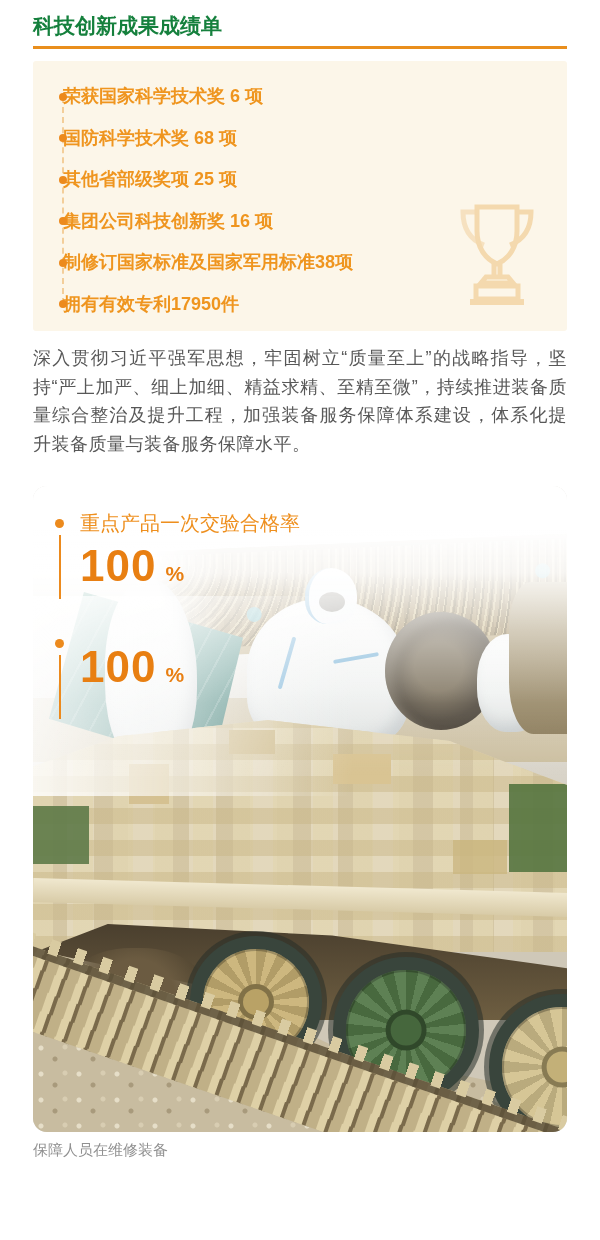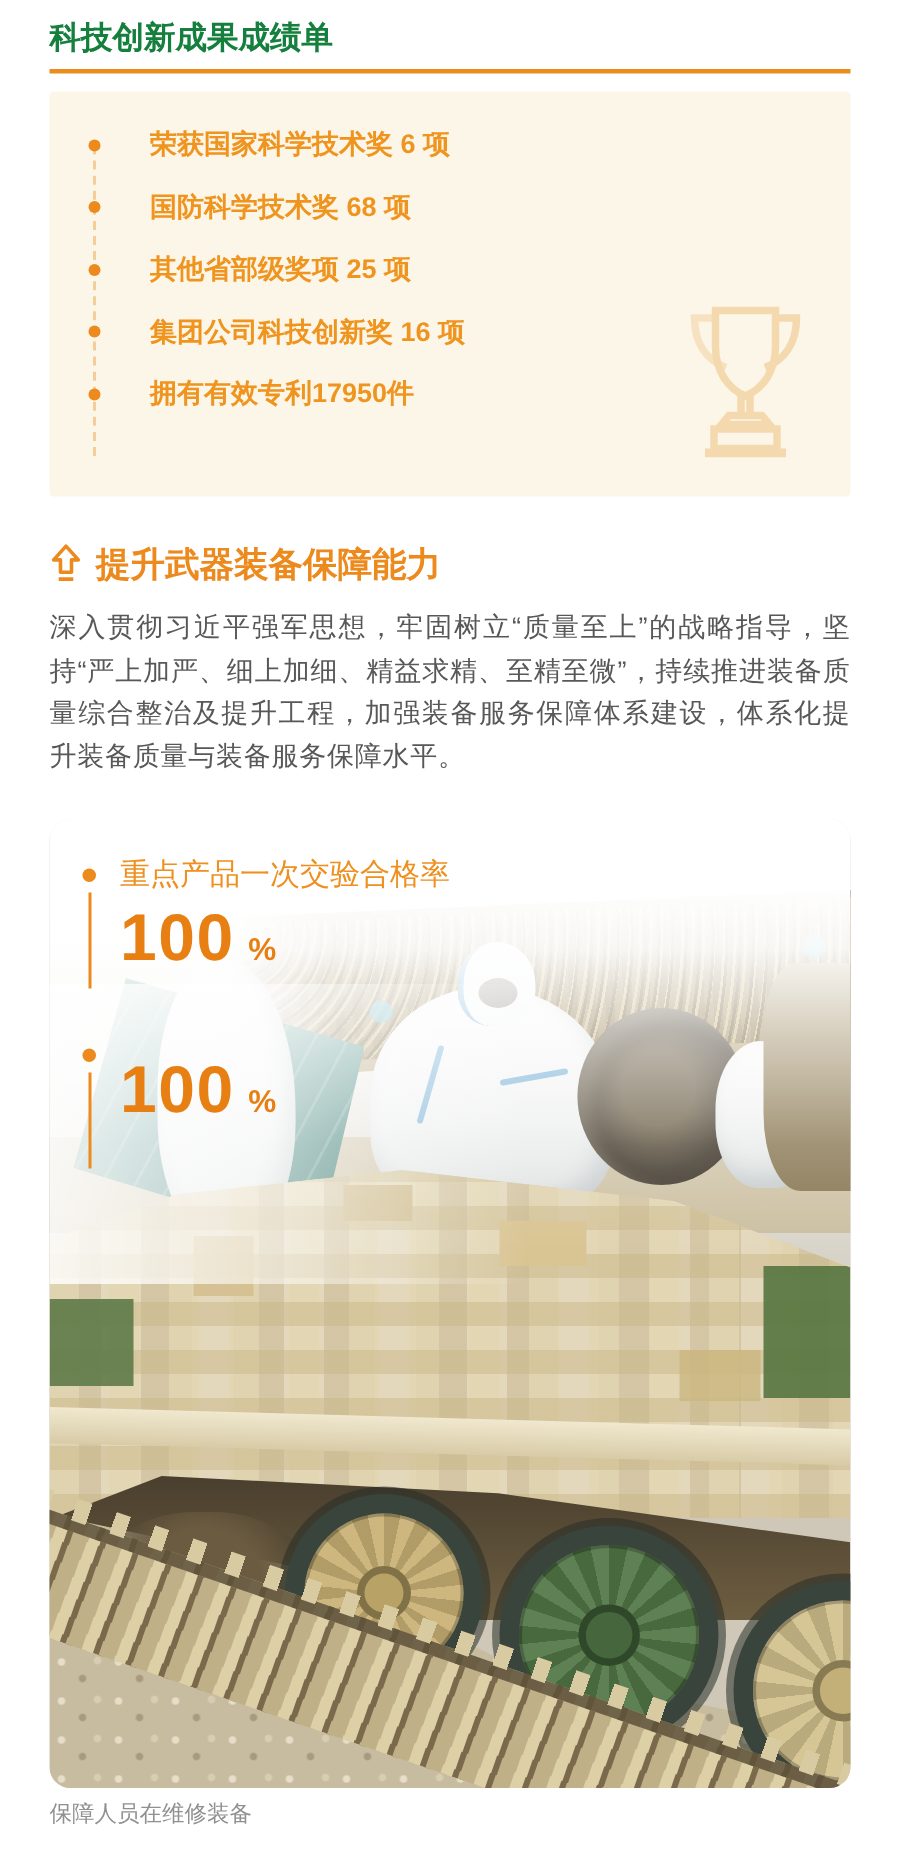--- a/index.html
+++ b/index.html
@@ -15,21 +15,21 @@
   .rule{height:3px;background:#E98E1C;margin-top:6px;}
 
   
   .awards-box{
     margin-top:12px;height:270px;background:#FCF6E9;border-radius:3px;
     position:relative;box-sizing:border-box;padding-top:15px;
   }
   .awards-list{list-style:none;margin:0;padding:0;}
   .award-item{
     position:relative;height:41.5px;line-height:41.5px;
-    padding-left:67px;font-size:18px;font-weight:600;color:#EF951F;
+    padding-left:30px;font-size:18px;font-weight:600;color:#EF951F;
     white-space:nowrap;
   }
   .award-dot{
     position:absolute;left:26px;top:50%;margin-top:-4px;
     width:8px;height:8px;border-radius:50%;background:#EC8A1D;
   }
   .awards-connector{
     position:absolute;left:29px;top:36px;height:207px;
     border-left:2px dashed #F3CE9A;
   }
@@ -191,41 +191,38 @@
       <li class="award-item">
         <span class="award-dot"></span>
         <span>其他省部级奖项 25 项</span>
       </li>
       <li class="award-item">
         <span class="award-dot"></span>
         <span>集团公司科技创新奖 16 项</span>
       </li>
       <li class="award-item">
         <span class="award-dot"></span>
+        <span>制修订国家标准及国家军用标准38项</span>
+      </li>
+      <li class="award-item">
+        <span class="award-dot"></span>
         <span>拥有有效专利17950件</span>
       </li>
     </ul>
     <svg class="trophy" width="96" height="106" viewBox="0 0 96 106" fill="none" stroke="#F4D9AE" stroke-width="5">
       <path d="M28 8 h40 v24 c0 16 -8 28 -20 33 c-12 -5 -20 -17 -20 -33 z"></path>
       <path d="M28 13 H14 c0 17 8 28 21 33" opacity=".7"></path>
       <path d="M68 13 h14 c0 17 -8 28 -21 33"></path>
       <path d="M45 65 v12 M51 65 v12"></path>
       <path d="M37 78 h22 l5 6 h-32 z"></path>
       <rect x="27" y="87" width="42" height="13"></rect>
       <path d="M21 103 h54" stroke-width="6"></path>
     </svg>
   </div>
 
-  <div class="section-head">
-    <svg width="22" height="28" viewBox="0 0 24 30" fill="none" stroke="#EC8A1D" stroke-width="2.6" stroke-linejoin="round">
-      <path d="M12 2 L21 12 h-5 v9 h-8 v-9 H3 Z"></path>
-      <path d="M8 26 h8" stroke-linecap="square"></path>
-    </svg>
-    <span class="section-title">提升武器装备保障能力</span>
-  </div>
 
   <div class="para">深入贯彻习近平强军思想，牢固树立“质量至上”的战略指导，坚持“严上加严、细上加细、精益求精、至精至微”，持续推进装备质量综合整治及提升工程，加强装备服务保障体系建设，体系化提升装备质量与装备服务保障水平。</div>
 
   <div class="photo-card">
     <div class="ph-scene">
       <div class="ph ph-bg"></div>
       <div class="ph ph-net">
         <span class="net-spot s1"></span>
         <span class="net-spot s2"></span>
       </div>

